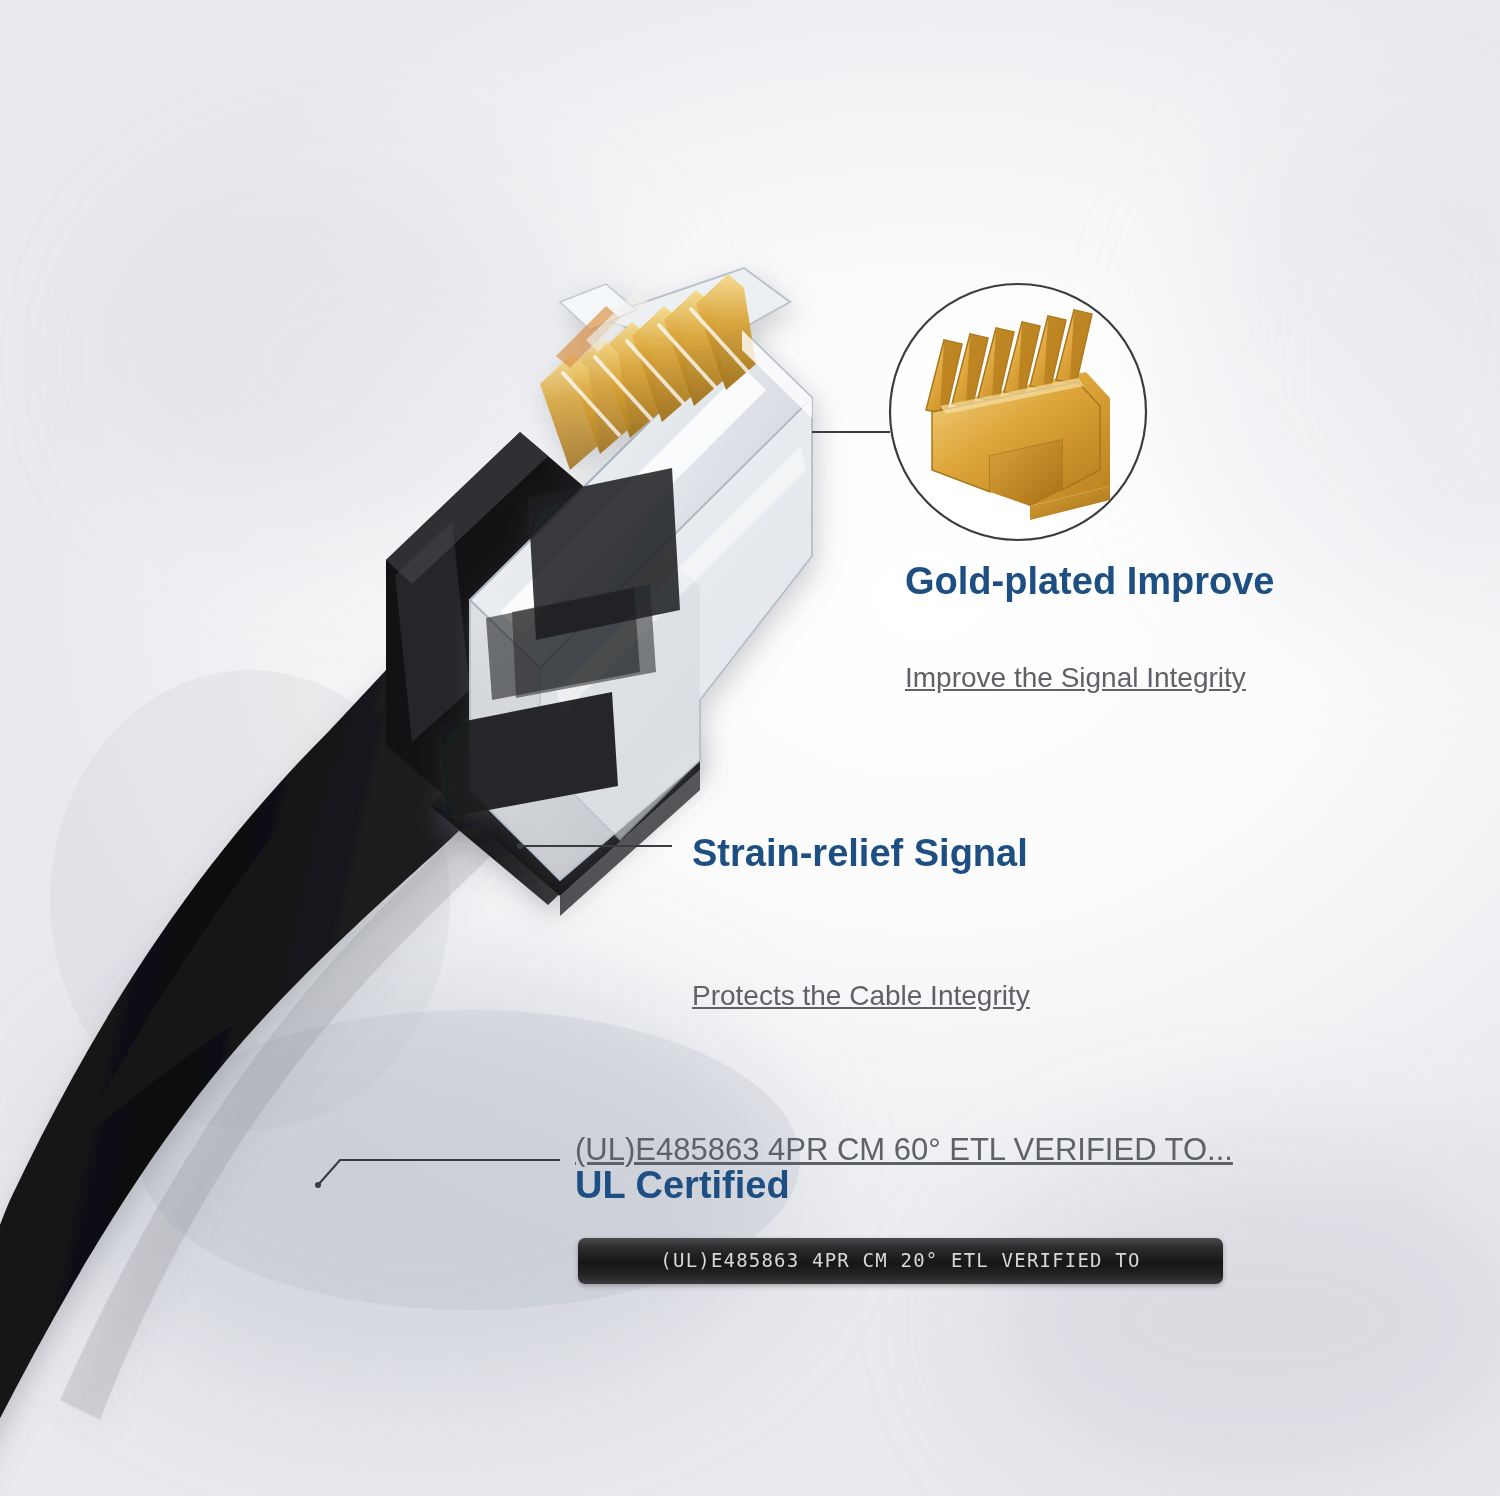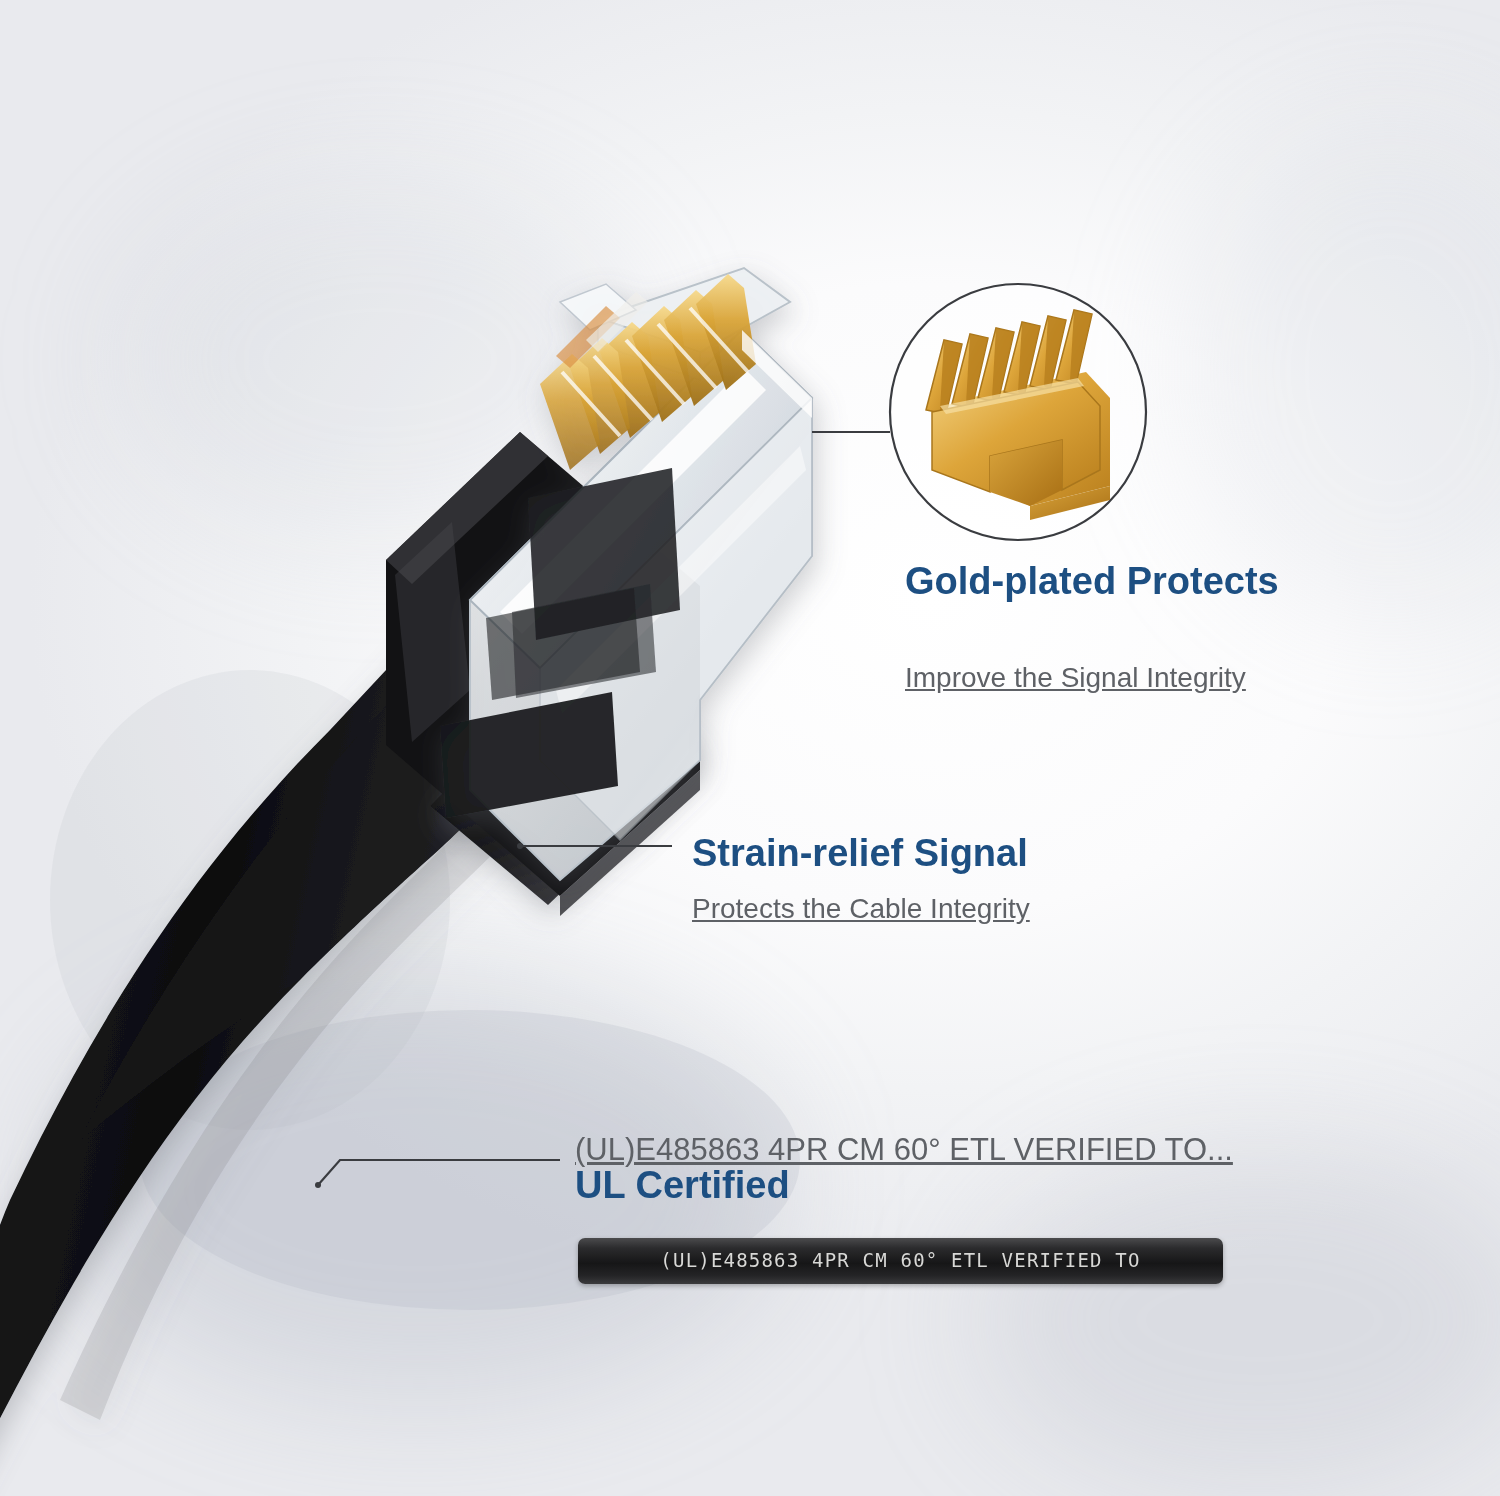--- a/index.html
+++ b/index.html
@@ -67,21 +67,21 @@
     position: absolute;
     color: #5e6166;
     font-weight: normal;
     text-decoration: underline;
   }
 
   #gold-title  { left: 905px; top: 560px;  width: 420px; font-size: 38px; }
   #gold-sub    { left: 905px; top: 662px;  width: 560px; font-size: 28px; }
 
   #boot-title  { left: 692px; top: 832px;  width: 400px; font-size: 38px; }
-  #boot-sub    { left: 692px; top: 893px;  width: 520px; font-size: 28px; }
+  #boot-sub    { left: 692px; top: 980px;  width: 520px; font-size: 28px; }
 
   #ul-title    { left: 575px; top: 1135px; width: 400px; font-size: 38px; margin-top: 29px; }
   #ul-sub      { left: 575px; top: 1132px; width: 720px; font-size: 31px; }
 
   
   .vec {
     position: absolute;
     left: 0; top: 0;
     width: 1500px; height: 1496px;
     pointer-events: none;
@@ -304,26 +304,26 @@
       <path d="M 940 406 L 1078 378 L 1084 386 L 946 414 Z" fill="#f7e0a4" opacity="0.7"></path>
     </g>
 
     <path d="M 520 846 L 560 846 L 600 846 L 672 846" stroke="#3a3c40" stroke-width="2.2" fill="none"></path>
     <circle cx="520" cy="846" r="3" fill="#3a3c40"></circle>
 
     <path d="M 318 1185 L 340 1160 L 560 1160" stroke="#3a3c40" stroke-width="2.2" fill="none"></path>
     <circle cx="318" cy="1185" r="3" fill="#3a3c40"></circle>
   </svg>
 
-  <div class="callout-title" id="gold-title">Gold-plated Protects</div>
+  <div class="callout-title" id="gold-title">Gold-plated Improve</div>
   <div class="callout-sub" id="gold-sub">Improve the Signal Integrity</div>
 
   <div class="callout-title" id="boot-title">Strain-relief Signal</div>
   <div class="callout-sub" id="boot-sub">Protects the Cable Integrity</div>
 
   <div class="callout-title" id="ul-title">UL Certified</div>
   <div class="callout-sub" id="ul-sub">(UL)E485863 4PR CM 60° ETL VERIFIED TO...</div>
 
   <div class="jacket-strip">
-    <div class="jacket-text">(UL)E485863 4PR CM 60° ETL VERIFIED TO</div>
+    <div class="jacket-text">(UL)E485863 4PR CM 20° ETL VERIFIED TO</div>
   </div>
 
 </div>
 
 </body></html>

